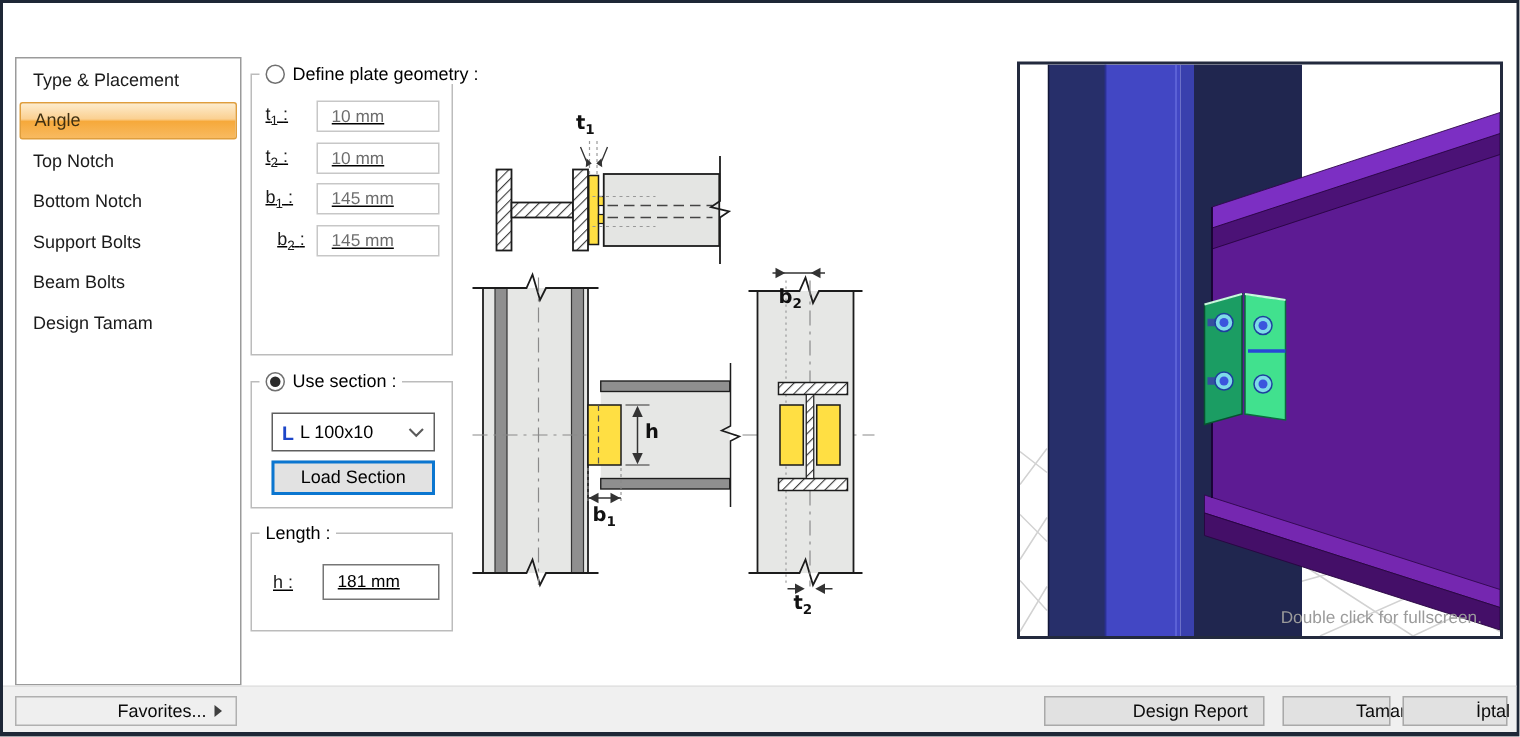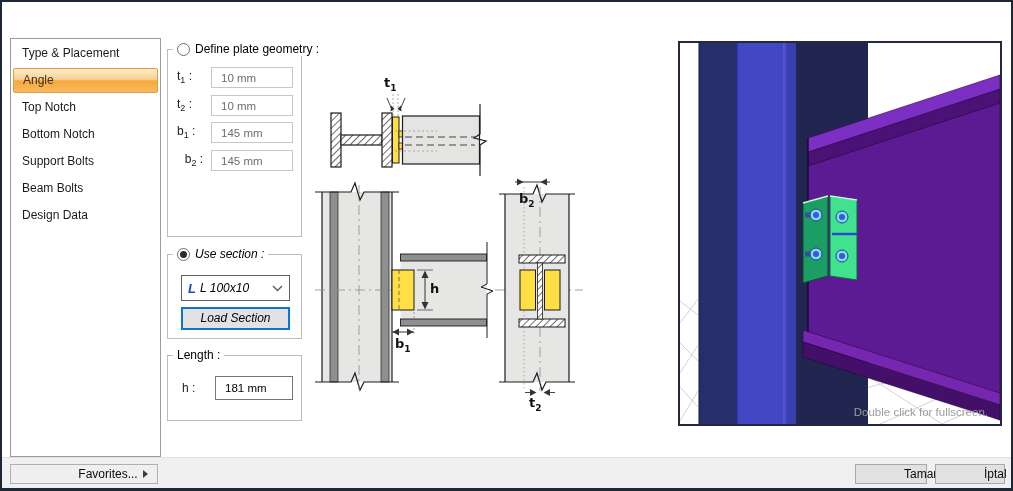--- a/index.html
+++ b/index.html
@@ -27,21 +27,21 @@
   
   .group { position:absolute; border:1px solid #bcbcbc; background:#fff; }
   .group-legend { position:absolute; top:-8px; left:5px; background:#fff;
     padding:0 4px; display:flex; align-items:center; font-size:12px; color:#000;
     white-space:nowrap; }
   .radio { width:13px; height:13px; min-width:13px; border:1px solid #707070;
     border-radius:50%; background:#fff; display:inline-block; margin-right:5px;
     position:relative; cursor:pointer; }
   .radio.checked::after { content:''; position:absolute; left:2px; top:2px;
     width:7px; height:7px; border-radius:50%; background:#2b2b2b; }
-  .field-row { position:absolute; display:flex; align-items:center; }
+  .field-row { position:absolute; display:flex; align-items:center;text-decoration:underline; }
   .field-label { font-size:12px; color:#1b1b1b; }
   .field-label sub { font-size:9px; }
   .tin { height:21px; border:1px solid #c7c7c7; background:#fff; color:#6d6d6d;
     font-size:11.5px; font-family:"Liberation Sans",sans-serif; padding-left:9px; width:82px; }
   .tin.enabled { border:1px solid #767676; color:#000; height:24px; width:78px; }
   
   .dropdown { position:absolute; left:13px; top:20px; width:109px; height:26px;
     border:1px solid #5f5f5f; background:#fff; display:flex; align-items:center;
     padding:0 6px; cursor:pointer; }
   .dd-icon { color:#1d46c8; font-weight:bold; font-size:13px; margin-right:4px; }
@@ -79,21 +79,21 @@
 <div class="dialog">
 
 
   <div class="sidebar">
     <div class="side-item">Type &amp; Placement</div>
     <div class="side-item selected">Angle</div>
     <div class="side-item">Top Notch</div>
     <div class="side-item">Bottom Notch</div>
     <div class="side-item">Support Bolts</div>
     <div class="side-item">Beam Bolts</div>
-    <div class="side-item">Design Data</div>
+    <div class="side-item">Design Tamam</div>
   </div>
 
   <div class="group" style="left:165px; top:47px; width:135px; height:188px;">
     <div class="group-legend">
       <span class="radio"></span>
       <span>Define plate geometry :</span>
     </div>
     <div class="field-row" style="left:9px; top:17px;">
       <span class="field-label" style="width:34px;"><span>t</span><sub>1</sub> <span>:</span></span>
       <input class="tin" type="text" readonly="" value="10 mm" style="">
@@ -105,21 +105,21 @@
     <div class="field-row" style="left:9px; top:72px;">
       <span class="field-label" style="width:34px;"><span>b</span><sub>1</sub> <span>:</span></span>
       <input class="tin" type="text" readonly="" value="145 mm" style="">
     </div>
     <div class="field-row" style="left:9px; top:100px;">
       <span class="field-label" style="width:34px;text-align:center;"><span>b</span><sub>2</sub> <span>:</span></span>
       <input class="tin" type="text" readonly="" value="145 mm" style="">
     </div>
   </div>
 
-  <div class="group" style="left:165px; top:252px; width:135px; height:85px;font-style:italic;">
+  <div class="group" style="left:165px; top:252px; width:135px; height:85px;">
     <div class="group-legend">
       <span class="radio checked"></span>
       <span>Use section :</span>
     </div>
     <div class="dropdown">
       <span class="dd-icon">L</span>
       <span class="dd-value">L 100x10</span>
       <svg class="dd-chevron" width="11" height="7" viewBox="0 0 11 7">
         <polyline points="1,1 5.5,5.5 10,1" fill="none" stroke="#5a5a5a" stroke-width="1.4"></polyline>
       </svg>
@@ -280,17 +280,18 @@
       </g>
     </svg>
     <span class="vp-hint">Double click for fullscreen.</span>
   </div>
 
   <div class="footer">
     <div class="btn btn-favorites">
       <span>Favorites...</span>
       <span class="fav-arrow"></span>
     </div>
+    <div class="btn btn-report">Design Report</div>
     <div class="btn btn-ok">Tamam</div>
     <div class="btn btn-cancel">İptal</div>
   </div>
 
 </div>
 
 </body></html>

